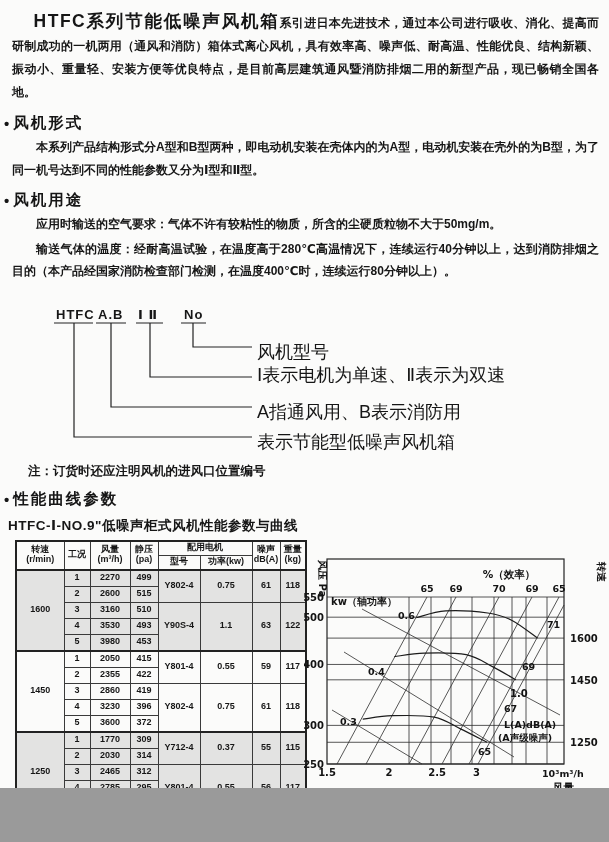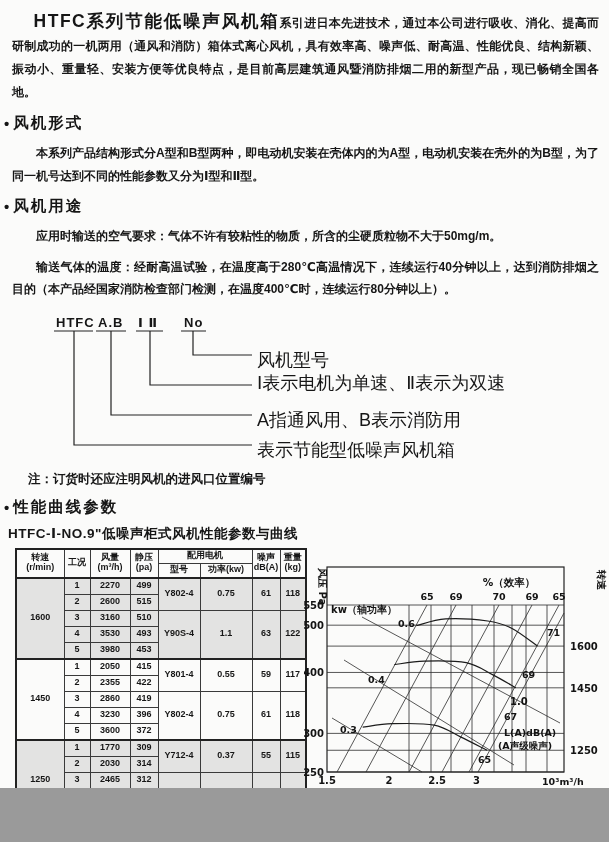--- a/index.html
+++ b/index.html
@@ -4,23 +4,23 @@
 <style>
   html,body{margin:0;padding:0;background:#9a9a9a;}
   .doc{
     position:relative;width:609px;height:788px;margin:0 auto;background:#fbfbfa;
     font-family:"Liberation Sans","DejaVu Sans",sans-serif;color:#161616;overflow:hidden;
   }
   .intro{margin:10px 10px 0 12px;font-size:12px;line-height:23px;text-align:justify;font-weight:bold;text-indent:1.8em;}
   .intro-title{font-size:17.5px;letter-spacing:1.5px;}
   .sec-h{display:flex;align-items:center;gap:4px;margin:9px 0 2px 4px;font-size:15.5px;font-weight:bold;letter-spacing:2px;}
   .bullet{font-size:15px;letter-spacing:0;}
-  .body{margin:8px 10px 0 12px;font-size:12px;line-height:22.5px;text-align:justify;font-weight:bold;}
+  .body{margin:2px 10px 0 12px;font-size:12px;line-height:22.5px;text-align:justify;font-weight:bold;}
   .indent{text-indent:2em;}
-  .diagram{position:relative;height:143px;margin:14px 0 0 0;}
+  .diagram{position:relative;height:143px;margin:24px 0 0 0;}
   .dsvg{position:absolute;left:0;top:0;}
   .tok{position:absolute;top:0;font-size:13px;font-weight:bold;letter-spacing:1px;white-space:nowrap;}
   .dlabel{position:absolute;left:257px;font-size:18px;font-weight:normal;white-space:nowrap;}
   .note{margin:13px 0 0 28px;font-size:12.5px;font-weight:bold;}
   .bottom{position:relative;height:294px;margin-top:4px;}
   .table-title{position:absolute;left:8px;top:3px;font-size:13.5px;font-weight:bold;letter-spacing:0.5px;white-space:nowrap;}
   table.perf{position:absolute;left:15px;top:26px;border-collapse:collapse;table-layout:fixed;width:290px;border:2px solid #222;}
   table.perf th,table.perf td{border:1px solid #3a3a3a;font-size:9px;font-weight:bold;text-align:center;vertical-align:middle;padding:0;line-height:1.1;}
   table.perf thead th{height:13px;}
   table.perf tbody td{height:15px;}

